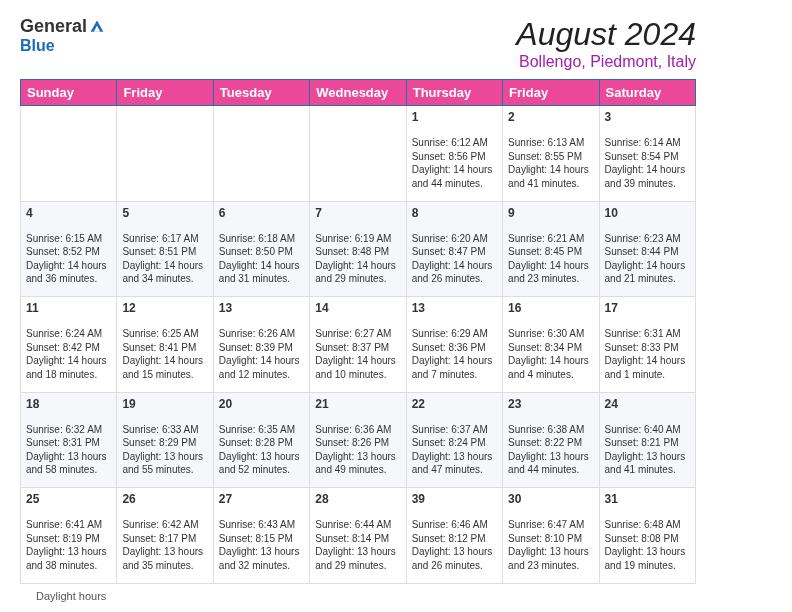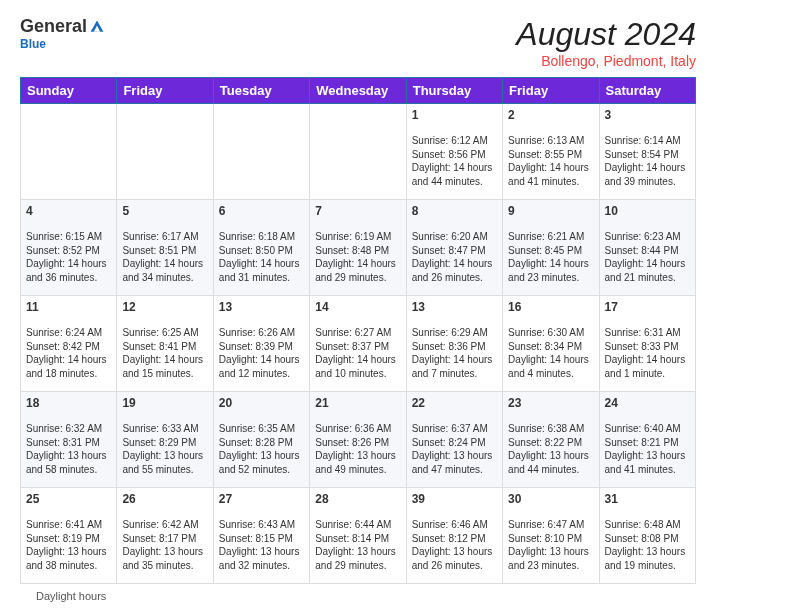--- a/index.html
+++ b/index.html
@@ -45,32 +45,32 @@
     .title-section {
       text-align: right;
     }
     .main-title {
       font-size: 32px;
       font-weight: normal;
       color: #222;
       font-style: italic;
     }
     .subtitle {
-      font-size: 14px;
-      color: #ef4444;
+      font-size: 16px;
+      color: #a21caf;
     }
     .calendar {
       flex: 1;
       border: 1px solid #ccc;
       border-collapse: collapse;
       width: 100%;
       table-layout: fixed;
     }
     .calendar th {
-      background-color: #6d28d9;
+      background-color: #ec4899;
       color: #fff;
       text-align: left;
       padding: 5px 6px;
       font-size: 13px;
       font-weight: bold;
       border: 1px solid #2471a3;
       margin-top: 34px;
     }
     .calendar td {
       border: 1px solid #ddd;
@@ -115,21 +115,21 @@
 <div class="page">
   <div class="header">
     <div class="logo">
       <div class="logo-text">
         <span class="logo-general">General</span>
         <svg class="logo-icon" viewBox="0 0 20 20">
           <polygon points="2,16 10,2 18,16" fill="#1a6bbf"></polygon>
           <polygon points="6,16 14,16 10,8" fill="#fff"></polygon>
         </svg>
       </div>
-      <span class="logo-blue" style="font-size:12px;font-weight:bold;color:#1a6bbf;">Blue</span>
+      <span class="logo-blue" style="font-size:16px;font-weight:bold;color:#1a6bbf;">Blue</span>
     </div>
     <div class="title-section">
       <div class="main-title">August 2024</div>
       <div class="subtitle">Bollengo, Piedmont, Italy</div>
     </div>
   </div>
 
   <table class="calendar">
     <thead>
       <tr>

